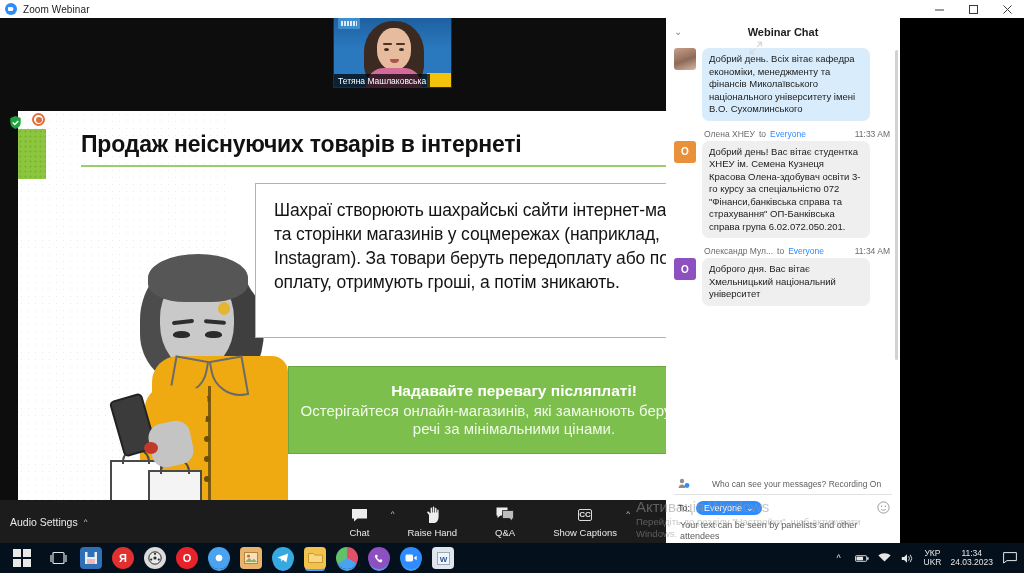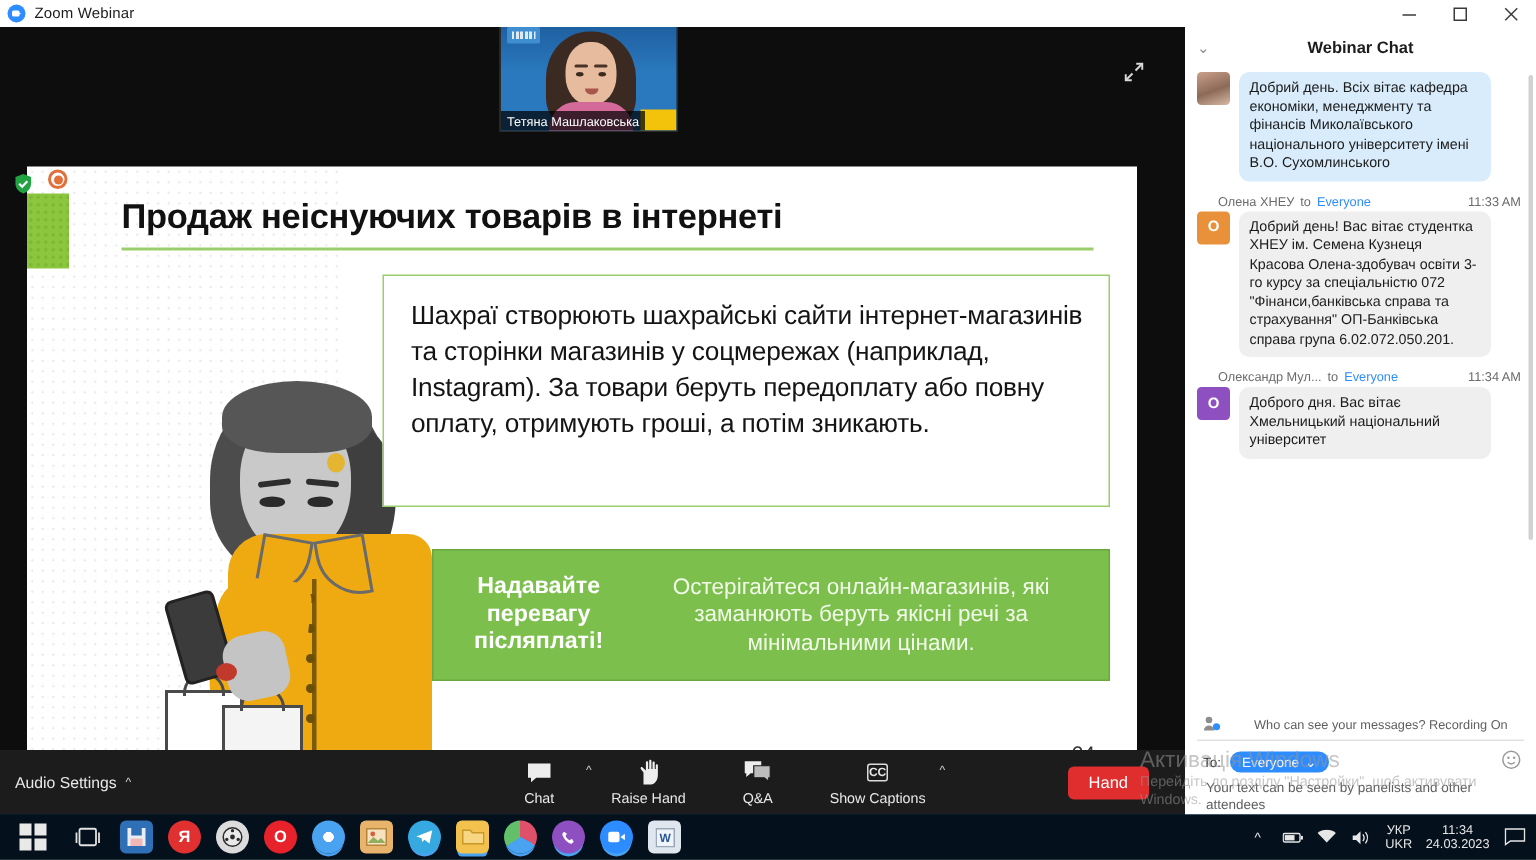--- a/index.html
+++ b/index.html
@@ -2,21 +2,21 @@
 <html><head>
 <meta charset="utf-8">
 <style>
   * { box-sizing: border-box; margin: 0; padding: 0; }
   html, body {
     width: 1024px; height: 573px;
     overflow: hidden;
     font-family: "Liberation Sans", sans-serif;
     background: #000;
   }
-  #app { position: relative; width: 1024px; height: 573px; background:#0c4a6e; }
+  #app { position: relative; width: 900px; height: 573px; background:#0c4a6e; }
 
   
   .titlebar {
     position:absolute; top:0; left:0; width:1024px; height:18px;
     background:#ffffff; display:flex; align-items:center;
   }
   .tb-left { display:flex; align-items:center; gap:6px; padding-left:5px; }
   .zoom-logo {
     width:12px; height:12px; border-radius:50%;
     background:#2d8cff; position:relative;
@@ -123,21 +123,21 @@
     position:absolute; left:237px; top:72px; width:485px; height:155px;
     border:1.6px solid #9acd6b; background:#fff;
     padding:14px 16px 0 18px;
   }
   .body-box p{
     font-size:17.5px; line-height:1.38; color:#141414; letter-spacing:-.15px;
   }
   .callout{
     position:absolute; left:270px; top:255px; width:452px; height:88px;
     background:#7cbf4d; border:1.5px solid #6aa83f;
-    display:flex; flex-direction:row; align-items:center; justify-content:center;
+    display:flex; flex-direction:column; align-items:center; justify-content:center;
     padding:4px 10px;
   }
   .callout .c1{
     color:#ffffff; font-size:15.5px; font-weight:bold; text-align:center; line-height:1.2;
   }
   .callout .c2{
     color:#f2fbe9; font-size:15px; text-align:center; line-height:1.22; margin-top:1px;
   }
   .slide-num{
     position:absolute; right:28px; bottom:8px; font-size:14px; color:#333;
@@ -220,21 +220,21 @@
   }
   .chat-collapse{ position:absolute; left:8px; top:8px; color:#8a8a8a; font-size:10px; }
   .chat-title{
     width:100%; text-align:center; font-size:11px; font-weight:bold; color:#1c1c1c;
   }
   .chat-body{
     flex:1 1 auto; overflow:hidden; position:relative; padding:2px 10px 0 8px;
   }
   .msg{ display:flex; gap:6px; margin-bottom:8px; }
   .msg-meta{
-    font-size:8.5px; color:#6b6b6b; margin:0 0 2px 14px; white-space:nowrap;
+    font-size:8.5px; color:#6b6b6b; margin:0 0 2px 30px; white-space:nowrap;
     display:flex; gap:4px; align-items:baseline;
   }
   .msg-meta .to{ color:#6b6b6b; }
   .msg-meta .ev{ color:#2d8cff; }
   .msg-meta .tm{ margin-left:auto; color:#6b6b6b; }
   .avatar{
     width:22px; height:22px; border-radius:3px; flex:0 0 22px;
     display:flex; align-items:center; justify-content:center;
     color:#fff; font-size:10px; font-weight:bold;
   }

